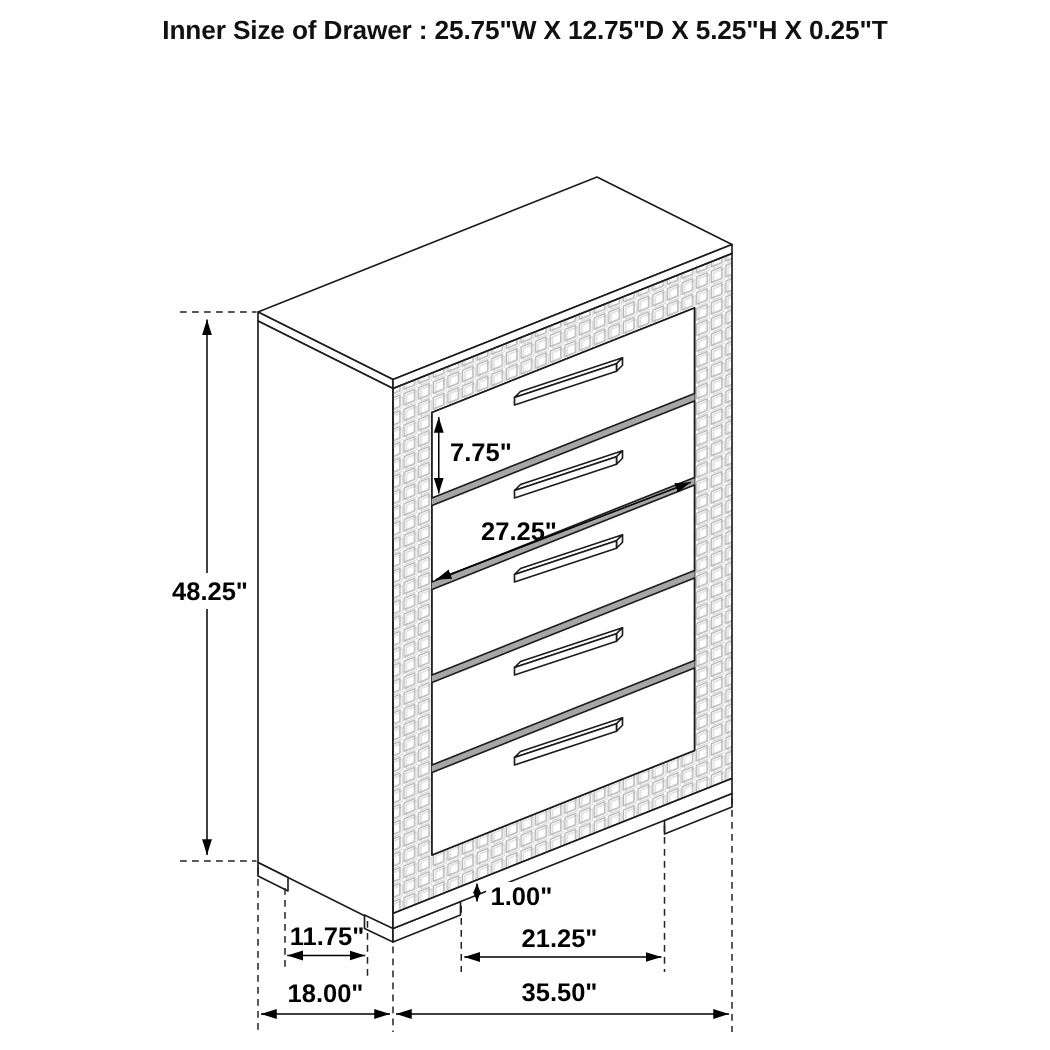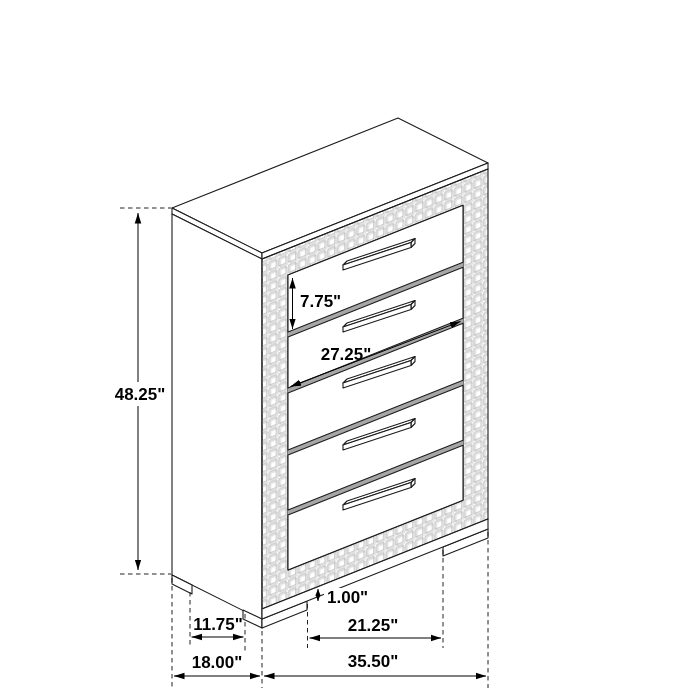--- a/index.html
+++ b/index.html
@@ -31,20 +31,21 @@
   }
   .outline { fill: #ffffff; stroke: #1c1c1c; stroke-width: 1.1; stroke-linejoin: round; }
   .dimline { stroke: #000; stroke-width: 1; fill: none; }
   .extline { stroke: #222; stroke-width: 1; fill: none; stroke-dasharray: 4.5,3.5; }
 </style>
 </head>
 <body>
 
 <div id="page">
 
+  <div id="title">Inner Size of Drawer : 25.75"W X 12.75"D X 5.25"H X 0.25"T</div>
 
   <svg id="diagram" width="700" height="700" viewBox="0 0 700 700">
 
     <defs>
       <marker id="ah" viewBox="0 -4 11 8" refX="10.5" refY="0" markerWidth="11" markerHeight="8" orient="auto-start-reverse" markerUnits="userSpaceOnUse">
         <path d="M0,-3.3 L10.5,0 L0,3.3 Z" fill="#000"></path>
       </marker>
       <marker id="ahs" viewBox="0 -3 7 6" refX="6.5" refY="0" markerWidth="7" markerHeight="6" orient="auto-start-reverse" markerUnits="userSpaceOnUse">
         <path d="M0,-2.6 L6.5,0 L0,2.6 Z" fill="#000"></path>
       </marker>

